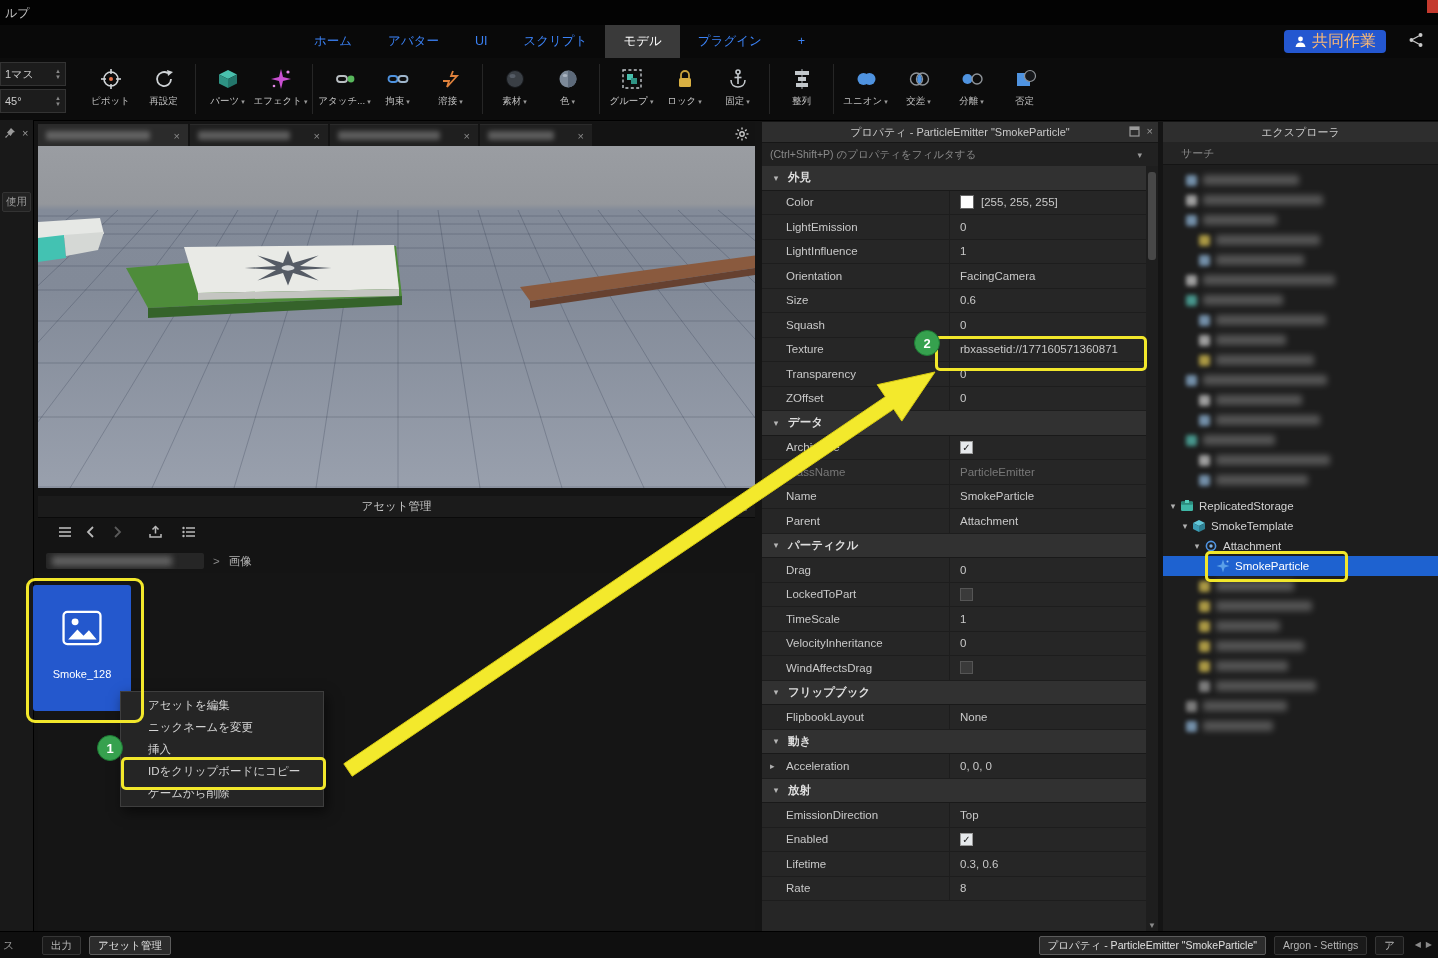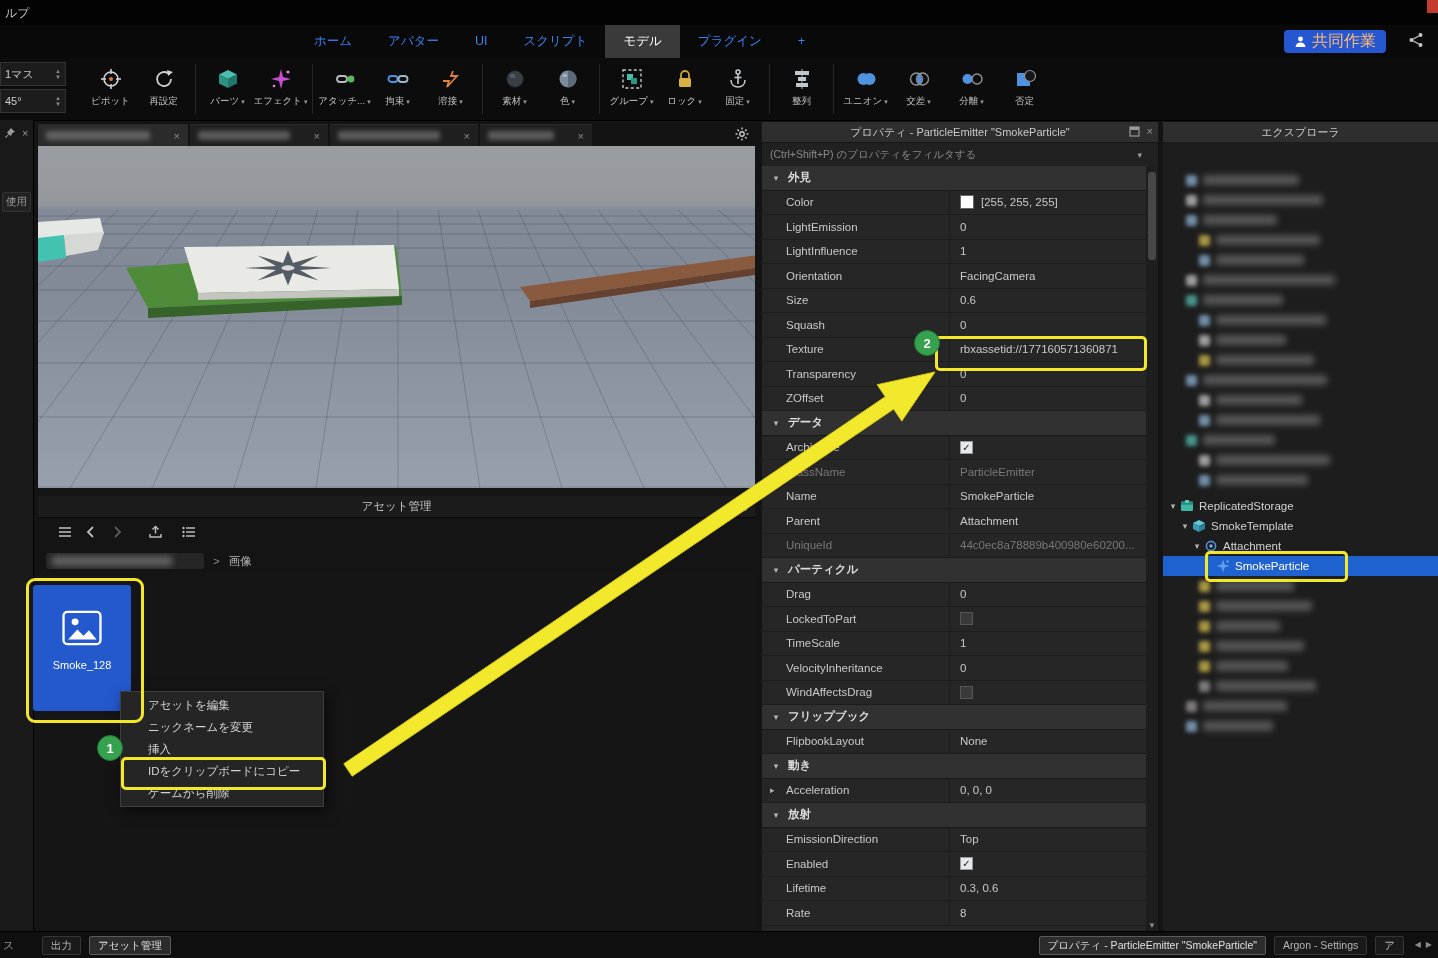--- a/index.html
+++ b/index.html
@@ -65,21 +65,21 @@
           display:flex;align-items:center;gap:6px;padding:0 6px;font-size:11px;color:#8f8f8f;box-sizing:border-box;}
   .amgr-crumb{position:absolute;left:38px;top:549px;width:717px;height:24px;background:#141414;display:flex;align-items:center;font-size:11.5px;color:#b5b5b5;}
   .crumb-blur{margin-left:8px;width:158px;height:16px;background:#262626;border-radius:2px;position:relative;overflow:hidden;}
   .crumb-blur i{position:absolute;left:6px;top:3px;width:120px;height:10px;background:#8a8a8a;filter:blur(3px);opacity:.6;}
   .crumb-sep{margin:0 9px;color:#8a8a8a;}
   .amgr-body{position:absolute;left:38px;top:573px;width:717px;bottom:26px;background:#151515;}
 
   .asset-tile{position:absolute;left:33px;top:585px;width:98px;height:126px;background:#2458cd;border-radius:3px;
               display:flex;flex-direction:column;align-items:center;z-index:30;}
   .tile-thumb{margin-top:12px;width:76px;height:62px;display:flex;align-items:center;justify-content:center;}
-  .tile-label{font-size:11px;color:#fff;}
+  .tile-label{margin-top:9px;font-size:11px;color:#fff;}
 
   .ctx-menu{position:absolute;left:120px;top:691px;width:202px;background:#252525;border:1px solid #3e3e3e;
             box-shadow:3px 5px 12px rgba(0,0,0,.55);z-index:35;padding:2px 0;}
   .ctx-item{height:22px;line-height:22px;padding-left:27px;font-size:11.5px;color:#d6d6d6;white-space:nowrap;}
 
   
   .props{position:absolute;left:762px;top:122px;width:396px;bottom:26px;background:#262626;}
   .panel-title{height:20px;background:#2e2e2e;display:flex;align-items:center;justify-content:center;
                font-size:11px;color:#c9c9c9;position:relative;}
   .pt-icons{position:absolute;right:5px;top:3px;display:flex;gap:7px;align-items:center;color:#9a9a9a;font-size:11px;}
@@ -721,28 +721,20 @@
           </div>
         </div>
         <div class="prow">
           <div class="pname">
             <span>Parent</span>
           </div>
           <div class="pval">
             <span>Attachment</span>
           </div>
         </div>
-        <div class="prow ro">
-          <div class="pname">
-            <span>UniqueId</span>
-          </div>
-          <div class="pval">
-            <span>44c0ec8a78889b400980e60200...</span>
-          </div>
-        </div>
         <div class="psec">
           <span class="tw">▾</span>
           <span>パーティクル</span>
         </div>
         <div class="prow">
           <div class="pname">
             <span>Drag</span>
           </div>
           <div class="pval">
             <span>0</span>
@@ -844,20 +836,23 @@
       </div>
     <div class="props-scroll">
       <div class="ps-thumb"></div>
       <div class="ps-down">▼</div>
     </div>
   </div>
 
   <div class="explorer">
     <div class="panel-title">
       <span>エクスプローラ</span>
+    </div>
+    <div class="exp-search">
+      <span>サーチ</span>
     </div>
     <div class="exp-tree">
         <div class="blur-top">
           <div class="brow" style="padding-left: 23px;">
             <span class="bic" style="background: rgb(143, 180, 214);"></span>
             <span class="btx" style="width: 96px;"></span>
           </div>
           <div class="brow" style="padding-left: 23px;">
             <span class="bic" style="background: rgb(201, 201, 201);"></span>
             <span class="btx" style="width: 120px;"></span>

